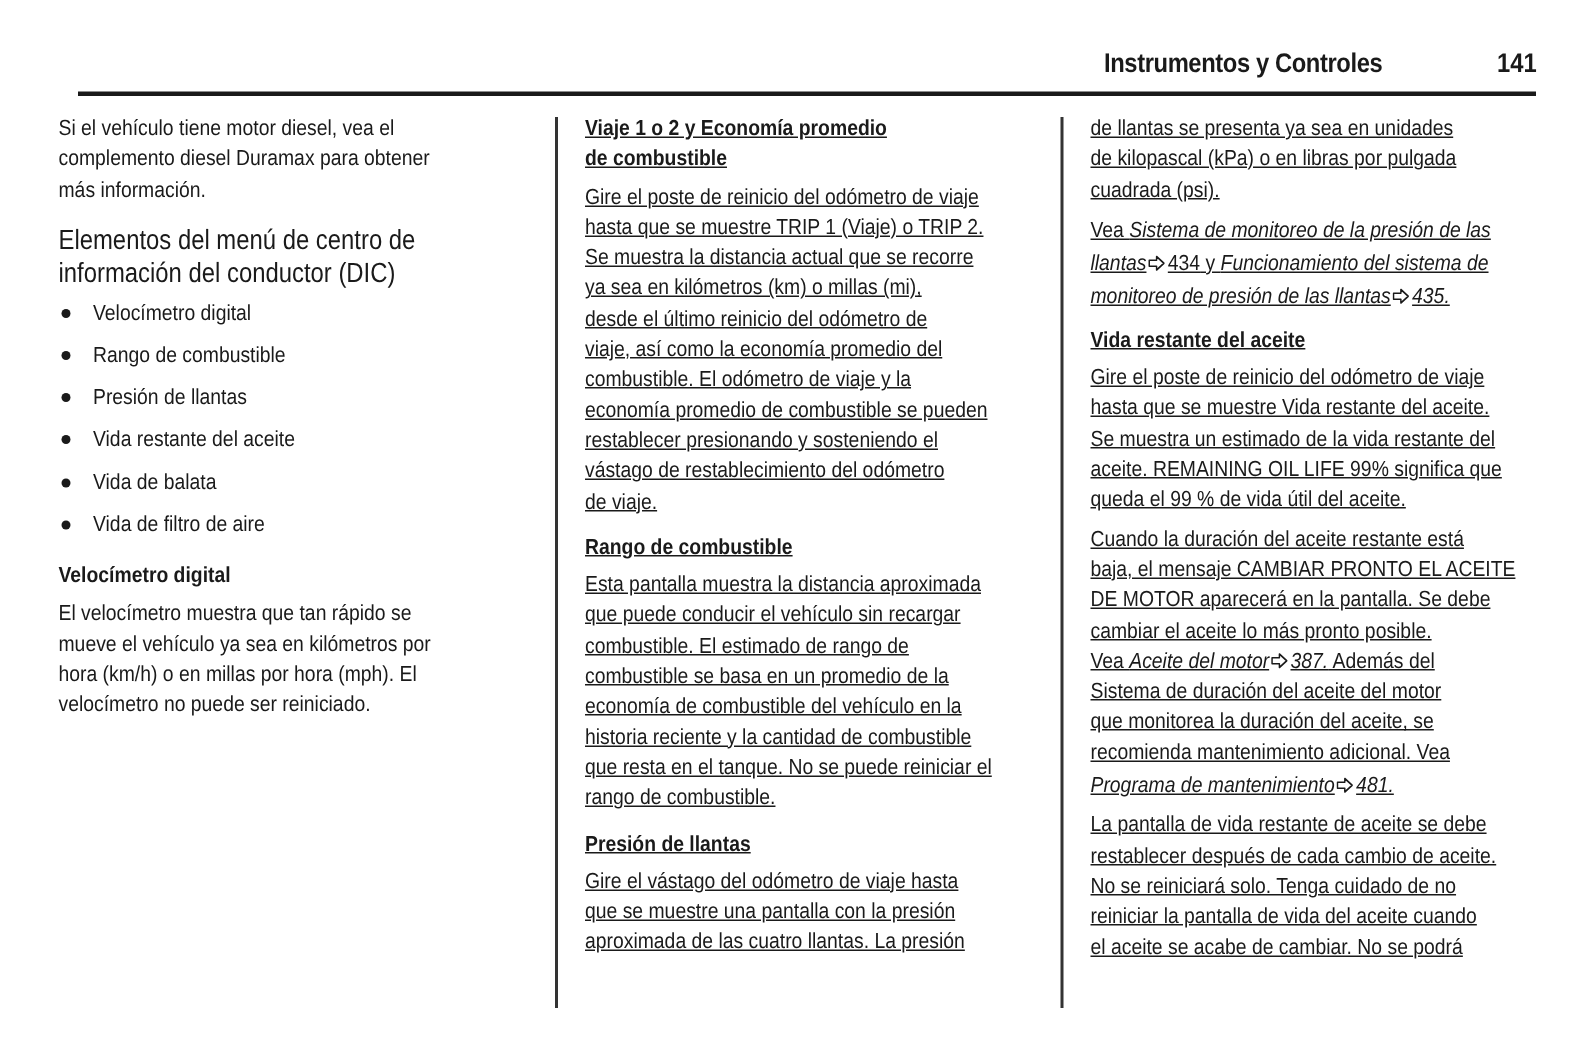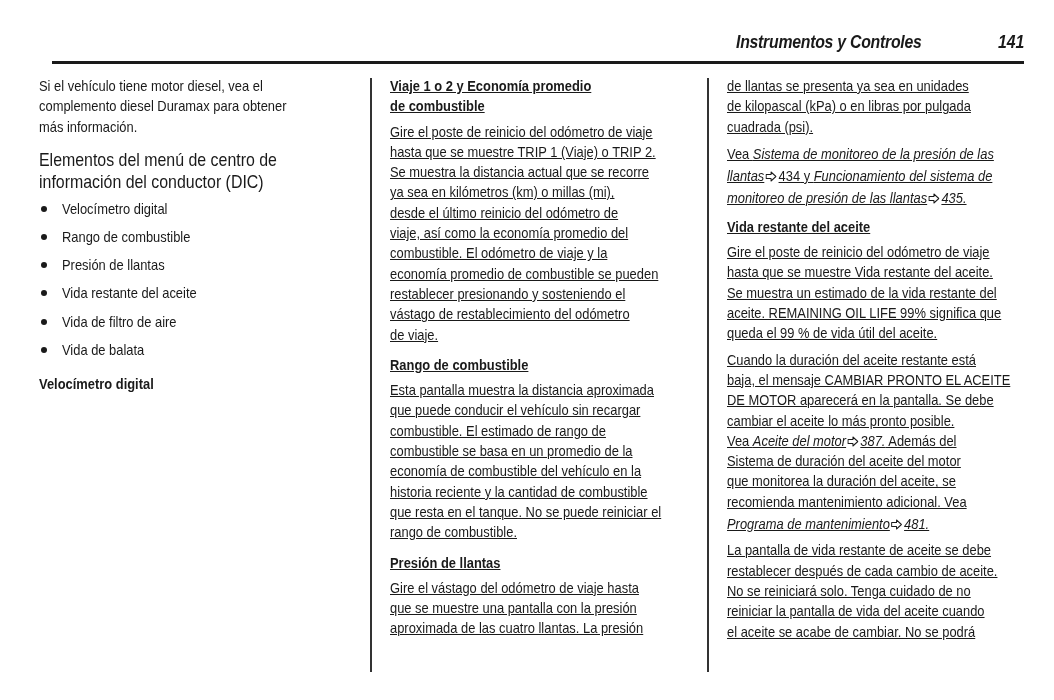--- a/index.html
+++ b/index.html
@@ -4,21 +4,21 @@
 <style>
   * { box-sizing: border-box; margin: 0; padding: 0; }
   html, body { width: 1054px; height: 700px; background: #ffffff; overflow: hidden; }
   body {
     position: relative;
     font-family: "Liberation Sans", "DejaVu Sans", sans-serif;
     color: #1a1a1a;
   }
   .header {
     position: absolute;
-    left: 0; top: 0; width: 1030px; height: 64px; font-style: italic;
+    left: 0; top: 0; width: 1030px; height: 64px;
   }
   .header-title {
     position: absolute;
     left: 736px; top: 32px;
     font-size: 18px; font-weight: bold;
     letter-spacing: -0.3px;
     transform: scaleX(0.88); transform-origin: left top;
     white-space: nowrap;
   }
   .header-page {
@@ -124,30 +124,36 @@
     <li>
         <span class="dot"></span>
         <span class="line">Presión de llantas</span>
       </li>
     <li>
         <span class="dot"></span>
         <span class="line">Vida restante del aceite</span>
       </li>
     <li>
         <span class="dot"></span>
+        <span class="line">Vida de balata</span>
+      </li>
+    <li>
+        <span class="dot"></span>
         <span class="line">Vida de filtro de aire</span>
-      </li>
-    <li>
-        <span class="dot"></span>
-        <span class="line">Vida de balata</span>
       </li>
   </ul>
 
   <div class="sub-heading" style="margin-top:6px">
     <span class="line">Velocímetro digital</span>
+  </div>
+  <div class="para">
+    <span class="line">El velocímetro muestra que tan rápido se</span>
+    <span class="line">mueve el vehículo ya sea en kilómetros por</span>
+    <span class="line">hora (km/h) o en millas por hora (mph). El</span>
+    <span class="line">velocímetro no puede ser reiniciado.</span>
   </div>
 </div>
 
 <div class="col col-2">
   <div class="sub-heading" style="margin-top:0">
     <span class="line">Viaje 1 o 2 y Economía promedio</span>
     <span class="line">de combustible</span>
   </div>
   <div class="para">
     <span class="line">Gire el poste de reinicio del odómetro de viaje</span>

